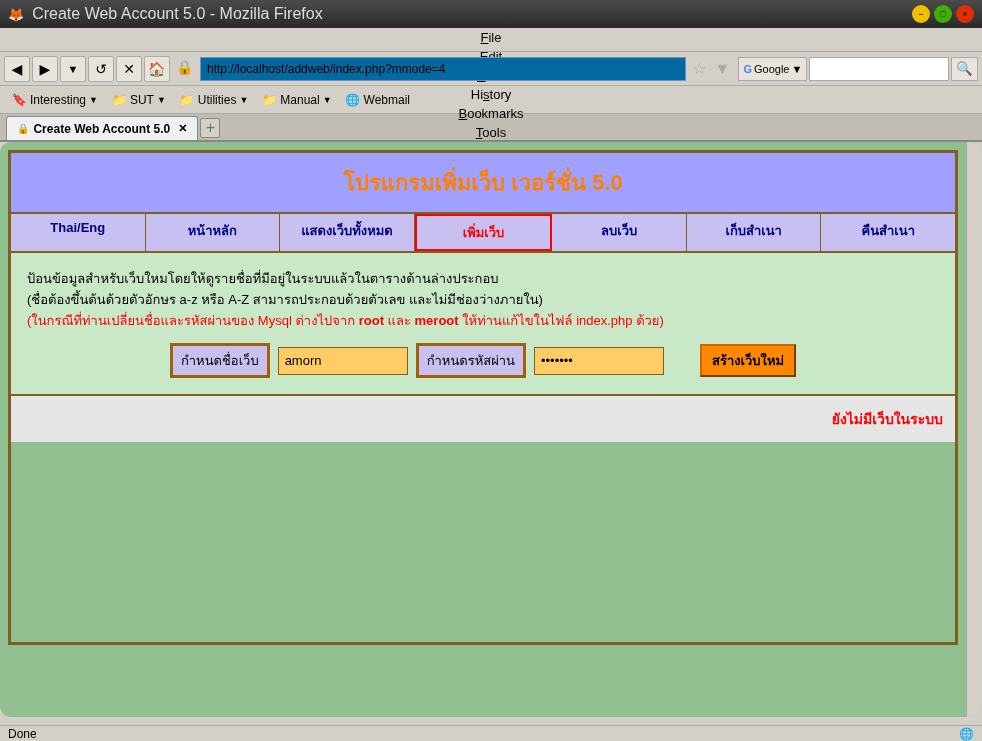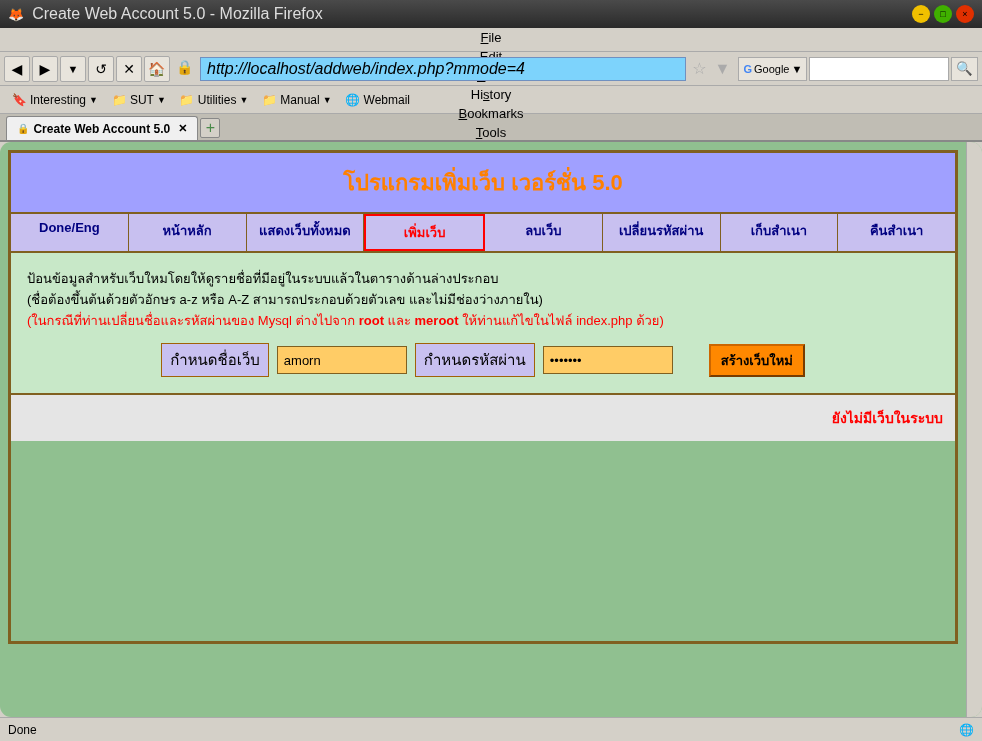--- a/index.html
+++ b/index.html
@@ -57,21 +57,21 @@
       width: 26px; height: 26px; border: 1px solid #aaa; background: #e8e4dc;
       cursor: pointer; display: flex; align-items: center; justify-content: center;
       font-size: 14px; border-radius: 2px;
     }
     .address-bar-container {
       flex: 1; display: flex; align-items: center; gap: 4px; margin: 0 4px;
     }
     .address-icon { width: 20px; height: 20px; font-size: 14px; }
     .address-bar {
       flex: 1; height: 24px; border: 1px solid #7090c0;
-      padding: 2px 6px; font-size: 16px; background: #7dd3fc; font-style: italic;
+      padding: 2px 6px; font-size: 12px; background: #0369a1;
     }
     .address-star { font-size: 16px; color: #aaa; margin: 0 2px; }
     .search-container { display: flex; align-items: center; gap: 2px; }
     .search-engine-btn {
       height: 24px; border: 1px solid #aaa; background: #e8e4dc;
       cursor: pointer; display: flex; align-items: center; padding: 0 4px;
       font-size: 11px; gap: 2px;
     }
     .search-input { height: 24px; width: 140px; border: 1px solid #aaa; padding: 2px 4px; font-size: 12px; }
     .search-btn { height: 24px; border: 1px solid #aaa; background: #e8e4dc; cursor: pointer; padding: 0 4px; }
@@ -182,23 +182,23 @@
       font-size: 13px;
     }
     .form-row {
       display: flex;
       align-items: center;
       justify-content: center;
       gap: 8px;
     }
     .form-label {
       background: #c8c0f0;
-      border: 1px solid #a16207;
+      border: 3px solid #a16207;
       padding: 4px 8px;
-      font-size: 15px;
+      font-size: 13px;
       color: #000;
       white-space: nowrap;
     }
     .form-input {
       background: #ffcc66;
       border: 1px solid #806020;
       padding: 4px 6px;
       font-size: 13px;
       width: 130px;
       height: 28px;
@@ -236,21 +236,21 @@
 
     
     .empty-area {
       background: #90c090;
       height: 200px;
     }
 
     
     .statusbar {
       background: #d4d0c8;
-      height: 24px;
+      height: 16px;
       display: flex;
       align-items: center;
       padding: 0 8px;
       border-top: 1px solid #aaa;
       font-size: 12px;
       position: fixed;
       bottom: 0;
       width: 982px;
     }
     .statusbar-text { flex: 1; }
@@ -342,36 +342,33 @@
   <div style="position: absolute; right: 0; top: 0; width: 16px; height: 100%; background: #d4d0c8; border-left: 1px solid #aaa; z-index: 10;"></div>
 
   <div class="main-container" style="margin-right: 16px;">
 
     <div class="page-header">
       <span class="page-header-title">โปรแกรมเพิ่มเว็บ เวอร์ชั่น 5.0</span>
     </div>
 
     <div class="nav-tabs">
       <div class="nav-tab">
-        <span>Done/Eng</span>
+        <span>Thai/Eng</span>
       </div>
       <div class="nav-tab">
         <span>หน้าหลัก</span>
       </div>
       <div class="nav-tab">
         <span>แสดงเว็บทั้งหมด</span>
       </div>
       <div class="nav-tab active" style="border: 2px solid red; color: red;">
         <span>เพิ่มเว็บ</span>
       </div>
       <div class="nav-tab">
         <span>ลบเว็บ</span>
-      </div>
-      <div class="nav-tab">
-        <span>เปลี่ยนรหัสผ่าน</span>
       </div>
       <div class="nav-tab">
         <span>เก็บสำเนา</span>
       </div>
       <div class="nav-tab" style="border-right: none;">
         <span>คืนสำเนา</span>
       </div>
     </div>
 
     <div class="form-area">

